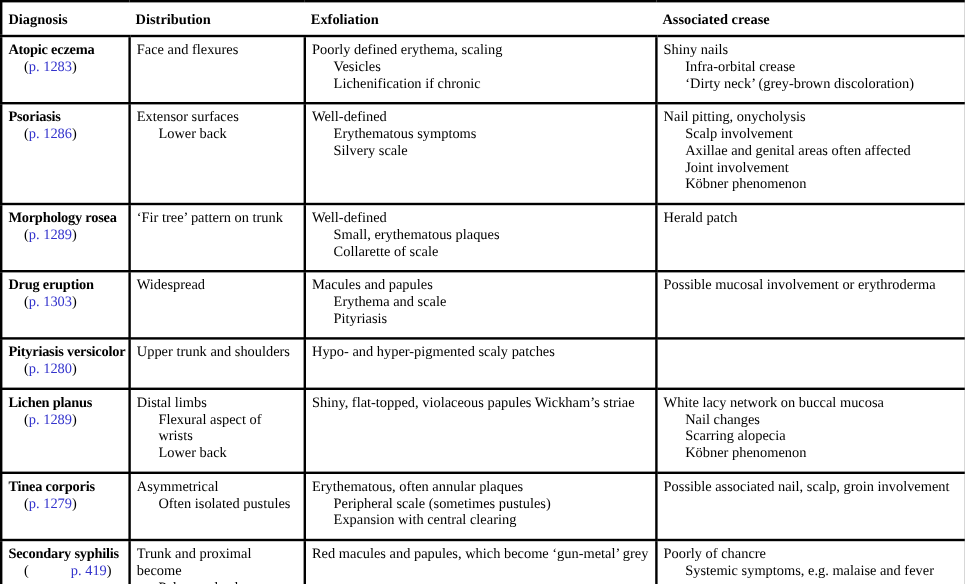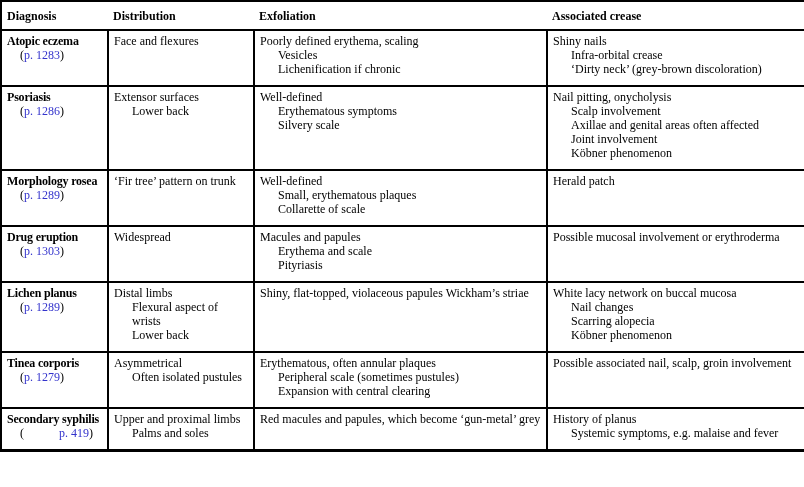--- a/index.html
+++ b/index.html
@@ -138,20 +138,33 @@
             <div class="line">Macules and papules</div>
             <div class="line sub">Erythema and scale</div>
             <div class="line sub">Pityriasis</div>
           </td>
           <td>
             <div class="line">Possible mucosal involvement or erythroderma</div>
           </td>
         </tr>
         <tr>
           <td>
+            <div class="line diag-name">Pityriasis versicolor</div>
+            <div class="line diag-page">(<span class="page-link" style="color: rgb(51, 51, 204);">p. 1280</span>)</div>
+          </td>
+          <td>
+            <div class="line">Upper trunk and shoulders</div>
+          </td>
+          <td>
+            <div class="line">Hypo- and hyper-pigmented scaly patches</div>
+          </td>
+          <td></td>
+        </tr>
+        <tr>
+          <td>
             <div class="line diag-name">Lichen planus</div>
             <div class="line diag-page">(<span class="page-link" style="color: rgb(51, 51, 204);">p. 1289</span>)</div>
           </td>
           <td>
             <div class="line">Distal limbs</div>
             <div class="line sub">Flexural aspect of wrists</div>
             <div class="line sub">Lower back</div>
           </td>
           <td>
             <div class="line">Shiny, flat-topped, violaceous papules Wickham’s striae</div>
@@ -180,26 +193,26 @@
           <td>
             <div class="line">Possible associated nail, scalp, groin involvement</div>
           </td>
         </tr>
         <tr>
           <td>
             <div class="line diag-name">Secondary syphilis</div>
             <div class="line diag-page">(<span class="page-link" style="color: rgb(51, 51, 204); padding-left: 35px;">p. 419</span>)</div>
           </td>
           <td>
-            <div class="line">Upper and proximal limbs</div>
+            <div class="line">Trunk and proximal become</div>
             <div class="line sub">Palms and soles</div>
           </td>
           <td>
             <div class="line">Red macules and papules, which become ‘gun-metal’ grey</div>
           </td>
           <td>
-            <div class="line">History of planus</div>
+            <div class="line">Poorly of chancre</div>
             <div class="line sub">Systemic symptoms, e.g. malaise and fever</div>
           </td>
         </tr>
       </tbody>
   </table>
 </div>
 
 </body></html>

